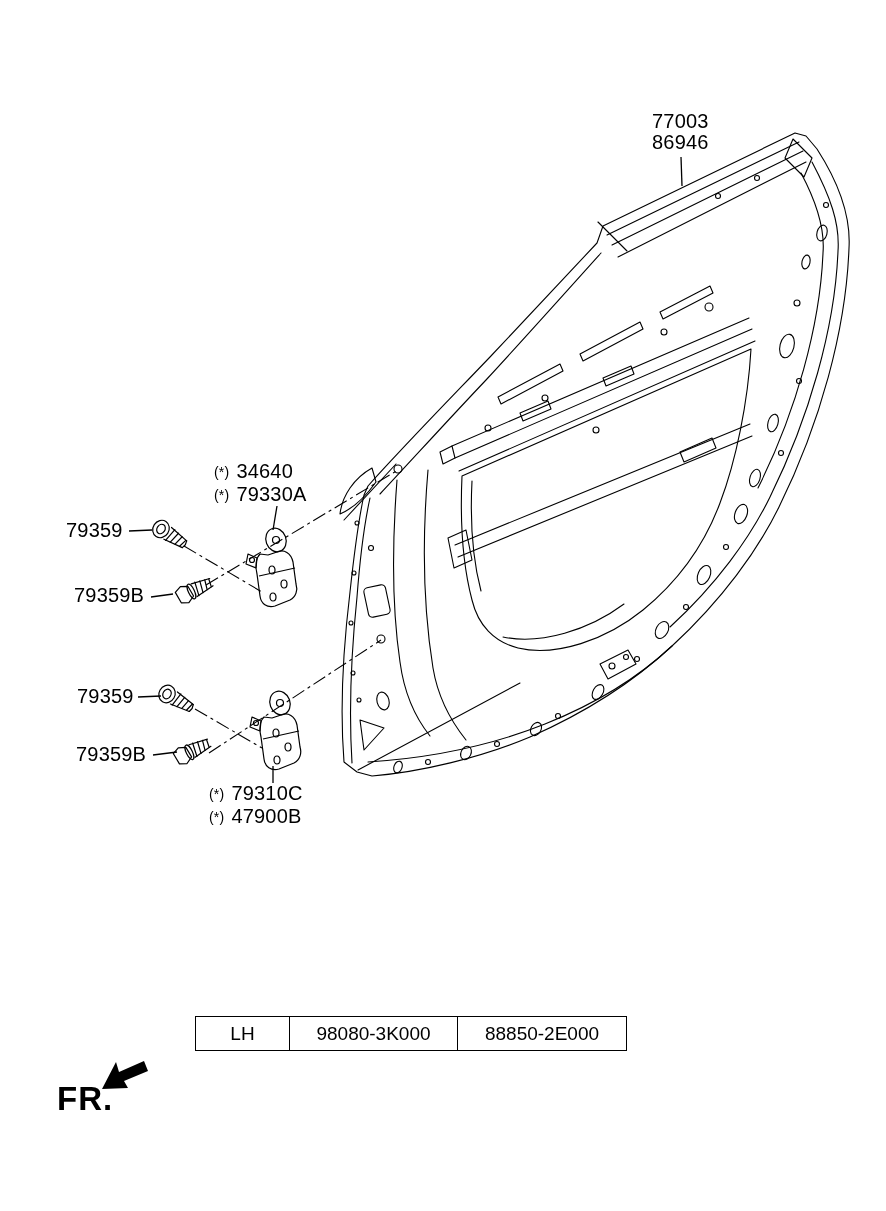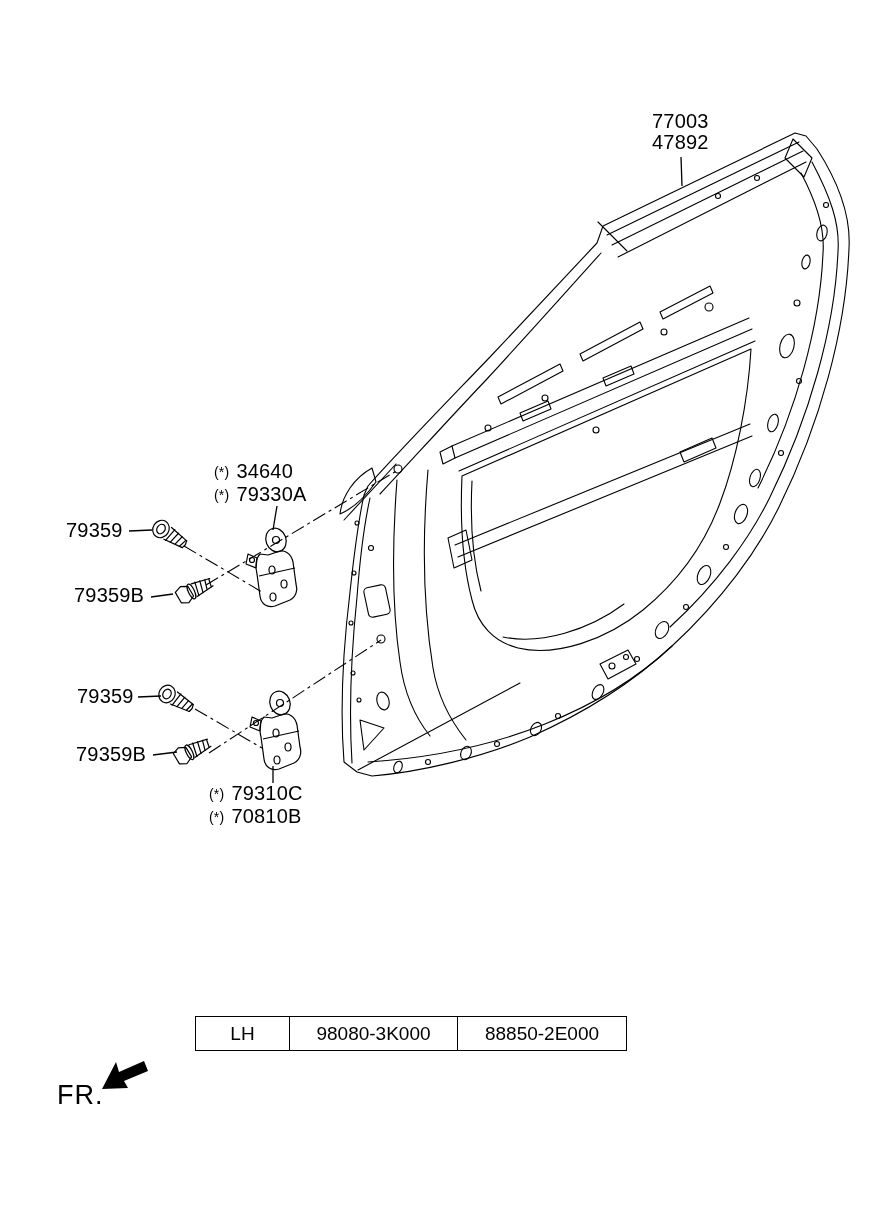--- a/index.html
+++ b/index.html
@@ -9,21 +9,21 @@
   .lbl{position:absolute;font-size:20px;line-height:21px;white-space:nowrap;letter-spacing:0.2px}
   .lbl .row{display:flex;align-items:baseline;gap:7px}
   .pfx{font-size:14px;position:relative;top:-1px}
   #legend{position:absolute;left:196px;top:982px;font-size:19px;letter-spacing:0.4px;white-space:nowrap}
   #parts-table{position:absolute;left:195px;top:1016px;border-collapse:collapse;table-layout:fixed}
   #parts-table td{border:1.6px solid #000;text-align:center;vertical-align:middle;
                   font-size:19px;padding:0;height:33px;background:#fff}
   .c0{width:94px}.c1{width:168px}.c2{width:169px}
   .corner{position:relative;padding:0}
   .corner svg{position:absolute;left:0;top:0;width:100%;height:100%;display:block}
-  #fr{position:absolute;left:57px;top:1080px;font-size:27px;font-weight:400;letter-spacing:1px}
+  #fr{position:absolute;left:57px;top:1080px;font-size:33px;font-weight:700;letter-spacing:1px}
 </style>
 </head>
 <body>
 
 <div id="canvas">
 
   <svg id="art" width="886" height="1211" viewBox="0 0 886 1211">
     <defs>
       <g id="hinge" stroke="#000" stroke-width="1.2" fill="none" stroke-linejoin="round">
         <ellipse cx="0" cy="0" rx="10" ry="12" transform="rotate(-20)"></ellipse>
@@ -166,21 +166,21 @@
       <path d="M206 585 L398 470"></path>
       <path d="M195 709 L262 748"></path>
       <path d="M209 753 L381 640"></path>
     </g>
 
     <polygon fill="#000" points="102,1089 116,1062 119,1072 144,1061 148,1071 124,1081 128,1088"></polygon>
   </svg>
 
   <div class="lbl" style="left:652px;top:111px">
     <div>77003</div>
-    <div>47892</div>
+    <div>86946</div>
   </div>
 
   <div class="lbl" style="left:214px;top:461px">
     <div class="row">
       <span class="pfx">(*)</span>
       <span>34640</span>
     </div>
     <div class="row">
       <span class="pfx">(*)</span>
       <span>79330A</span>
@@ -192,21 +192,21 @@
   <div class="lbl" style="left:77px;top:686px">79359</div>
   <div class="lbl" style="left:76px;top:744px">79359B</div>
 
   <div class="lbl" style="left:209px;top:783px">
     <div class="row">
       <span class="pfx">(*)</span>
       <span>79310C</span>
     </div>
     <div class="row">
       <span class="pfx">(*)</span>
-      <span>70810B</span>
+      <span>47900B</span>
     </div>
   </div>
 
 
   <table id="parts-table">
     <colgroup>
         <col class="c0">
         <col class="c1">
         <col class="c2">
       </colgroup>

